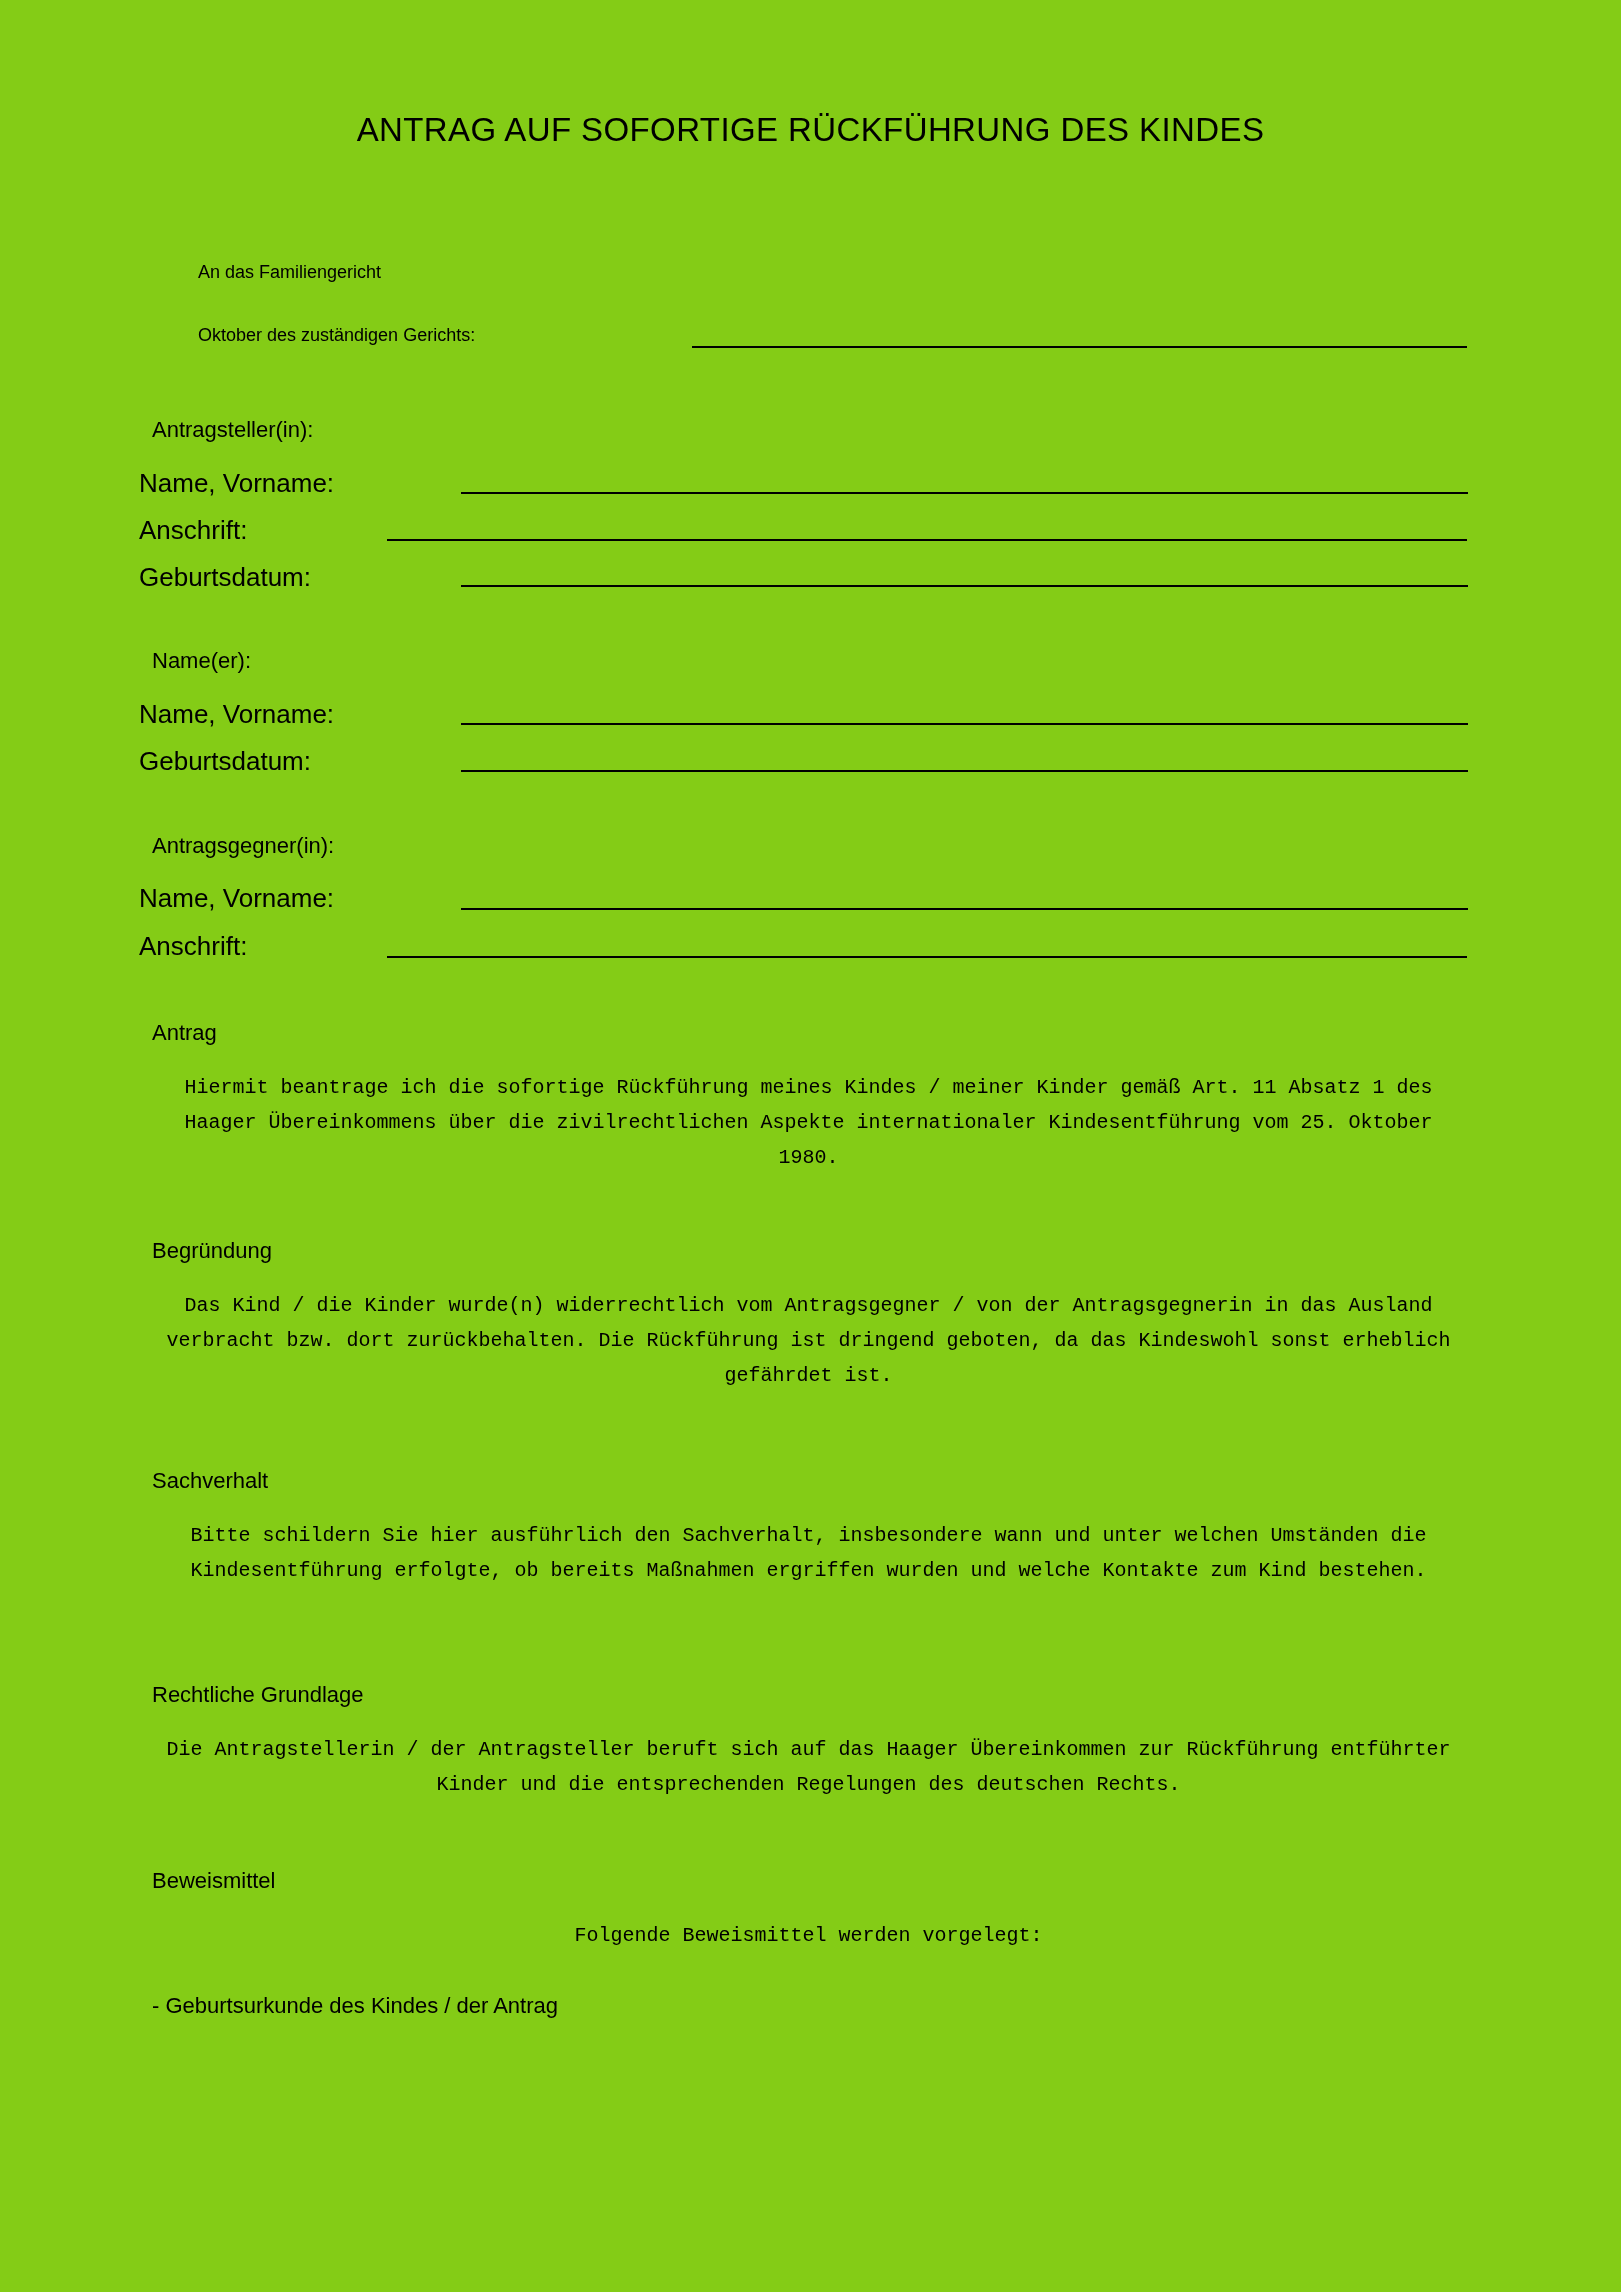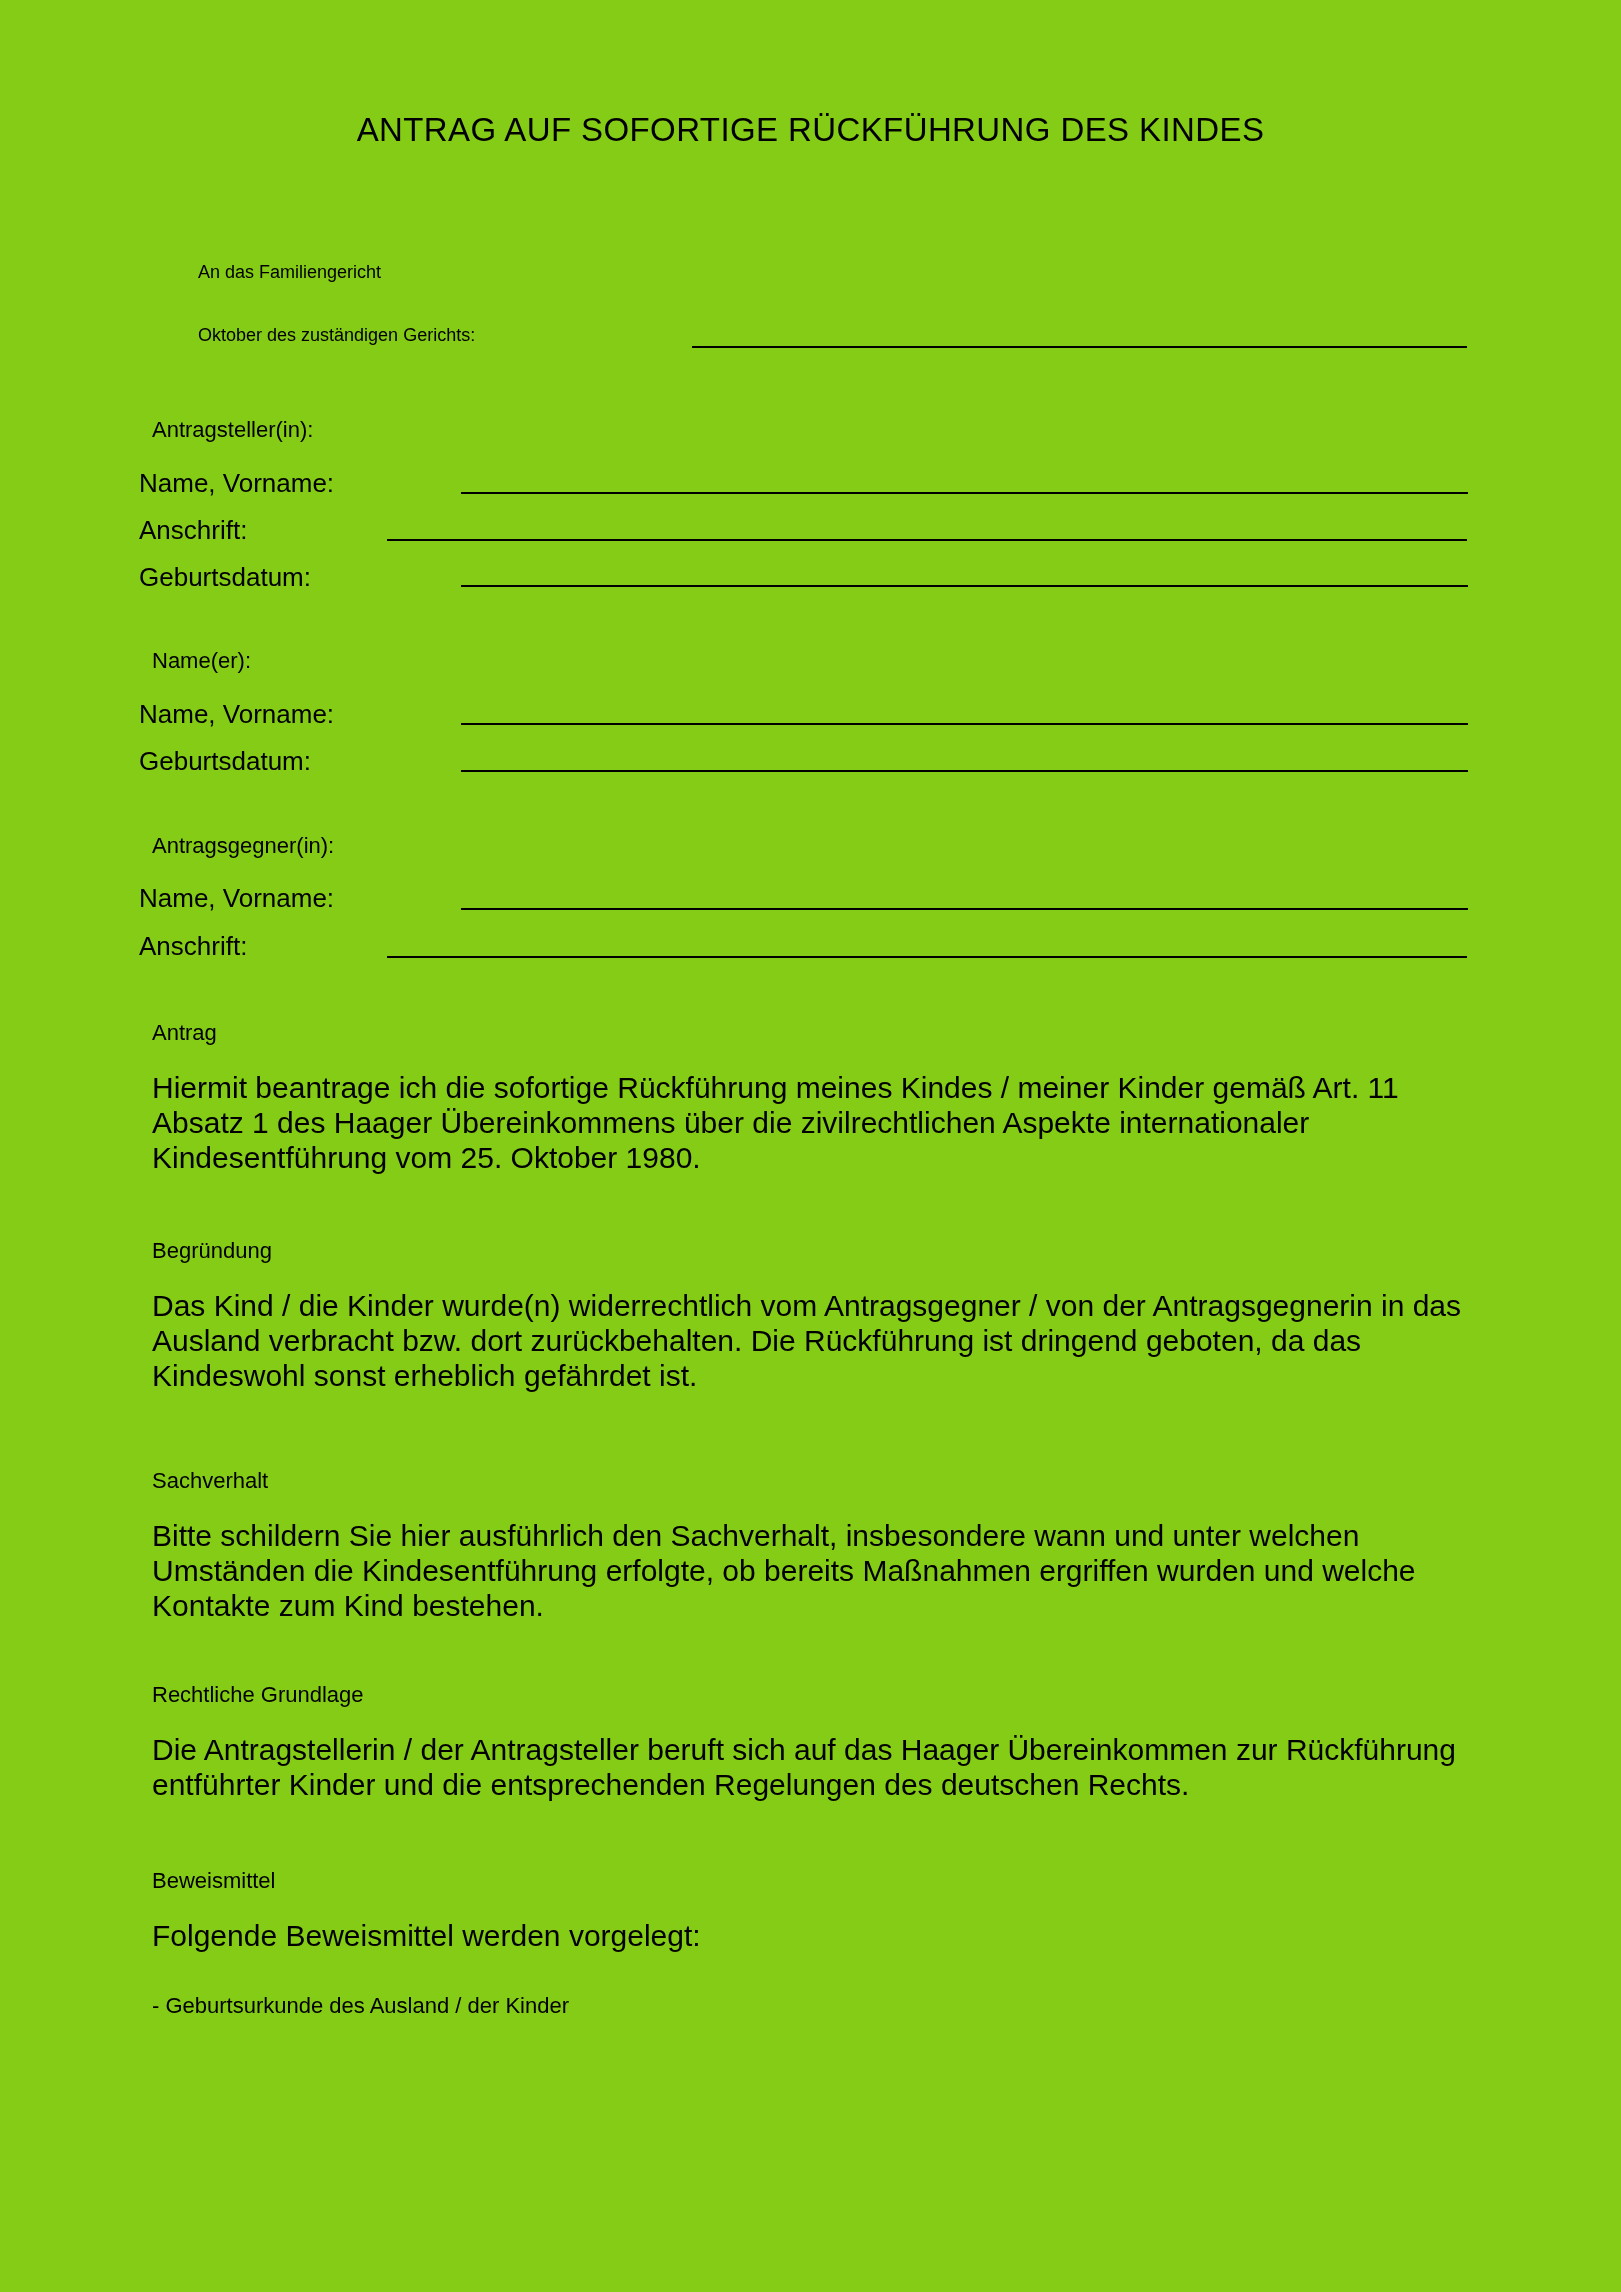--- a/index.html
+++ b/index.html
@@ -74,24 +74,25 @@
     left: 152px;
     width: 1313px;
   }
   .section-heading {
     font-size: 22px;
     line-height: 1.0;
     margin: 0 0 25.5px 0;
     font-weight: 400;
   }
   .section-body {
-    font-size: 30px;
+    font-size: 20px;
     line-height: 35px;
     margin: 0;
-    text-align: left;
+    text-align: center;
+    font-family: Liberation Mono, monospace;
   }
   .evidence-item {
     font-size: 22px;
     line-height: 35px;
     margin: 35px 0 0 0;
   }
 </style>
 </head>
 <body>
 
@@ -147,17 +148,17 @@
   </div>
 
   <div class="section" style="top:1684px;">
     <h2 class="section-heading">Rechtliche Grundlage</h2>
     <p class="section-body">Die Antragstellerin / der Antragsteller beruft sich auf das Haager Übereinkommen zur Rückführung entführter Kinder und die entsprechenden Regelungen des deutschen Rechts.</p>
   </div>
 
   <div class="section" style="top:1870px;">
     <h2 class="section-heading">Beweismittel</h2>
     <p class="section-body">Folgende Beweismittel werden vorgelegt:</p>
-    <p class="evidence-item">- Geburtsurkunde des Ausland / der Kinder</p>
+    <p class="evidence-item">- Geburtsurkunde des Kindes / der Antrag</p>
   </div>
 
 </div>
 
 
 </body></html>

